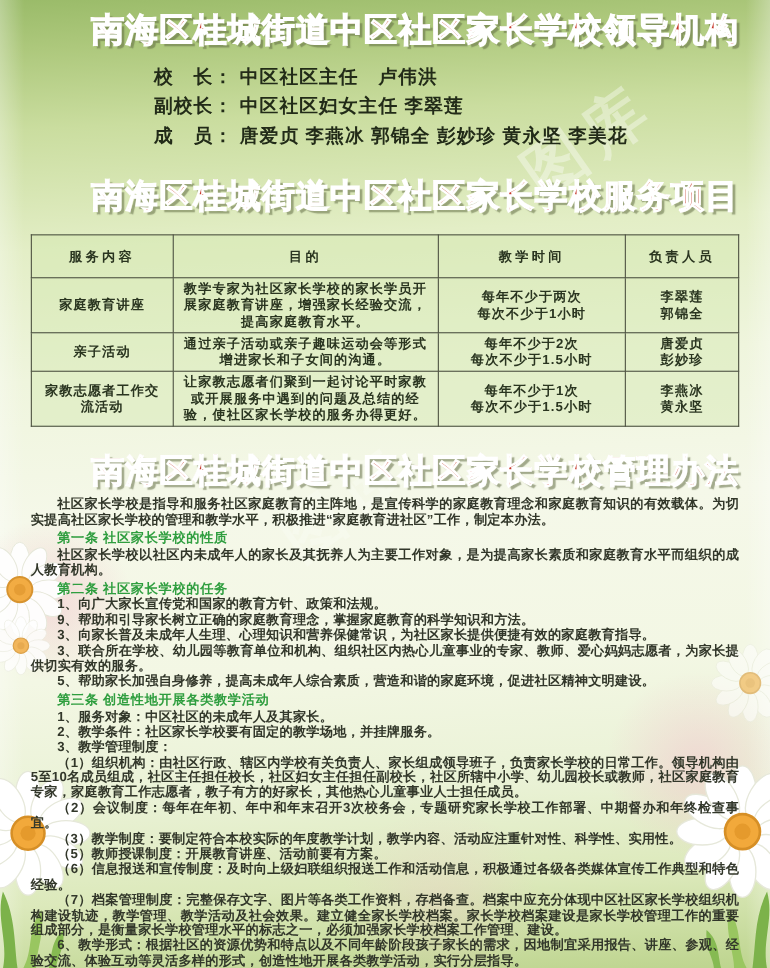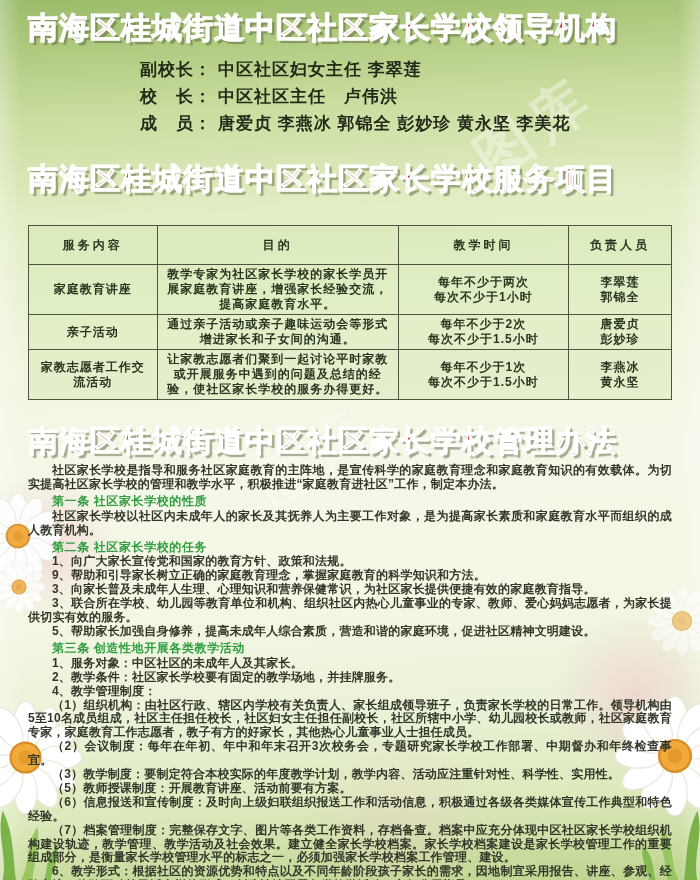--- a/index.html
+++ b/index.html
@@ -10,31 +10,31 @@
       #9abb69 0%, #adc87c 5%, #cadd9f 13%, #e3eec6 25%,
       #eff5dd 38%, #f5f8e9 52%, #f3f7e4 68%, #eaf2d6 80%,
       #dcE9bb 90%, #bdd48e 100%);
   }
   .poster::before{content:""; position:absolute; inset:0; z-index:1; pointer-events:none;
     background:linear-gradient(90deg, rgba(255,255,255,.30) 0, rgba(255,255,255,0) 22px,
       rgba(255,255,255,0) calc(100% - 22px), rgba(255,255,255,.30) 100%);}
   .content{position:relative; z-index:3; padding:10px 28px 0 28px;}
 
   .title{
-    font-weight:bold; font-size:30px; line-height:36px; text-align:left; white-space:nowrap;
+    font-weight:bold; font-size:30px; line-height:36px; text-align:right; white-space:nowrap;
     color:#c6372a; letter-spacing:1px;
     -webkit-text-stroke:1.2px #ffffff;
     text-shadow:3px 3px 1px rgba(95,105,65,.55);
   }
   .staff{margin:10px 0 0 112px;}
   .staff-line{font-size:17px; font-weight:bold; color:#222b18; line-height:27px; letter-spacing:1px; white-space:nowrap;}
   .staff-line .lbl{margin-right:6px;}
 
   .title2{margin-top:24px;}
-  table.service-table{width:100%; border-collapse:collapse; margin-top:28px;
+  table.service-table{width:100%; border-collapse:collapse; margin-top:16px;
     background:rgba(208,229,170,.40);}
   .service-table th,.service-table td{
     border:1px solid #4e5342; font-size:12px; font-weight:bold; color:#2a3520;
     text-align:center; vertical-align:middle; padding:2px 8px; line-height:15px;
     letter-spacing:1px;}
   .service-table th{height:34px; letter-spacing:3px;}
   .pre{white-space:pre-line;}
 
   .title3{margin-top:23px;}
   .body-text{margin-top:5px;}
@@ -112,24 +112,24 @@
 
   <div class="watermark" style="left:470px; top:90px;">图库</div>
   <div class="watermark" style="left:250px; top:420px; opacity:.55;">图库</div>
 
   <div class="content">
 
     <div class="title">南海区桂城街道中区社区家长学校领导机构</div>
     <div class="staff">
 
     <div class="staff-line">
-          <span class="lbl">副校长：</span><span>中区社区妇女主任 李翠莲</span>
+          <span class="lbl">校　长：</span><span>中区社区主任　卢伟洪</span>
         </div>
         <div class="staff-line">
-          <span class="lbl">校　长：</span><span>中区社区主任　卢伟洪</span>
+          <span class="lbl">副校长：</span><span>中区社区妇女主任 李翠莲</span>
         </div>
         <div class="staff-line">
           <span class="lbl">成　员：</span><span>唐爱贞 李燕冰 郭锦全 彭妙珍 黄永坚 李美花</span>
         </div>
       </div>
 
     <div class="title title2">南海区桂城街道中区社区家长学校服务项目</div>
     <table class="service-table">
       <thead>
         <tr>
@@ -176,21 +176,21 @@
         <p class="t-p">社区家长学校以社区内未成年人的家长及其抚养人为主要工作对象，是为提高家长素质和家庭教育水平而组织的成人教育机构。</p>
         <p class="t-h">第二条 社区家长学校的任务</p>
         <p class="t-p">1、向广大家长宣传党和国家的教育方针、政策和法规。</p>
         <p class="t-p">9、帮助和引导家长树立正确的家庭教育理念，掌握家庭教育的科学知识和方法。</p>
         <p class="t-p">3、向家长普及未成年人生理、心理知识和营养保健常识，为社区家长提供便捷有效的家庭教育指导。</p>
         <p class="t-p">3、联合所在学校、幼儿园等教育单位和机构、组织社区内热心儿童事业的专家、教师、爱心妈妈志愿者，为家长提供切实有效的服务。</p>
         <p class="t-p">5、帮助家长加强自身修养，提高未成年人综合素质，营造和谐的家庭环境，促进社区精神文明建设。</p>
         <p class="t-h">第三条 创造性地开展各类教学活动</p>
         <p class="t-p">1、服务对象：中区社区的未成年人及其家长。</p>
         <p class="t-p">2、教学条件：社区家长学校要有固定的教学场地，并挂牌服务。</p>
-        <p class="t-p">4、教学管理制度：</p>
+        <p class="t-p">3、教学管理制度：</p>
         <p class="t-p">（1）组织机构：由社区行政、辖区内学校有关负责人、家长组成领导班子，负责家长学校的日常工作。领导机构由5至10名成员组成，社区主任担任校长，社区妇女主任担任副校长，社区所辖中小学、幼儿园校长或教师，社区家庭教育专家，家庭教育工作志愿者，教子有方的好家长，其他热心儿童事业人士担任成员。</p>
         <p class="t-p">（2）会议制度：每年在年初、年中和年末召开3次校务会，专题研究家长学校工作部署、中期督办和年终检查事宜。</p>
         <p class="t-p">（3）教学制度：要制定符合本校实际的年度教学计划，教学内容、活动应注重针对性、科学性、实用性。</p>
         <p class="t-p">（5）教师授课制度：开展教育讲座、活动前要有方案。</p>
         <p class="t-p">（6）信息报送和宣传制度：及时向上级妇联组织报送工作和活动信息，积极通过各级各类媒体宣传工作典型和特色经验。</p>
         <p class="t-p">（7）档案管理制度：完整保存文字、图片等各类工作资料，存档备查。档案中应充分体现中区社区家长学校组织机构建设轨迹，教学管理、教学活动及社会效果。建立健全家长学校档案。家长学校档案建设是家长学校管理工作的重要组成部分，是衡量家长学校管理水平的标志之一，必须加强家长学校档案工作管理、建设。</p>
         <p class="t-p">6、教学形式：根据社区的资源优势和特点以及不同年龄阶段孩子家长的需求，因地制宜采用报告、讲座、参观、经验交流、体验互动等灵活多样的形式，创造性地开展各类教学活动，实行分层指导。</p>
         <p class="t-p">5、家长学校教学时间：每年开展家庭教育讲座不少于2次，开展亲子活动不少于2次，家教志愿者工作交流活动不少于1次，每次不少于1小时。</p>
       </div>
 

